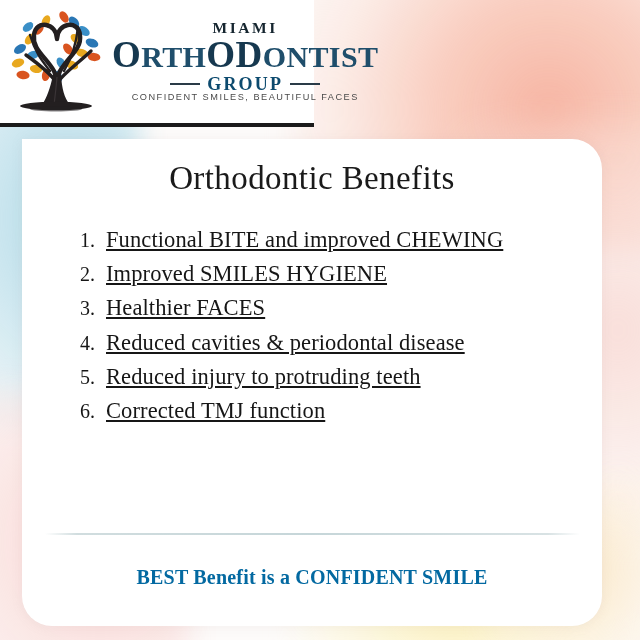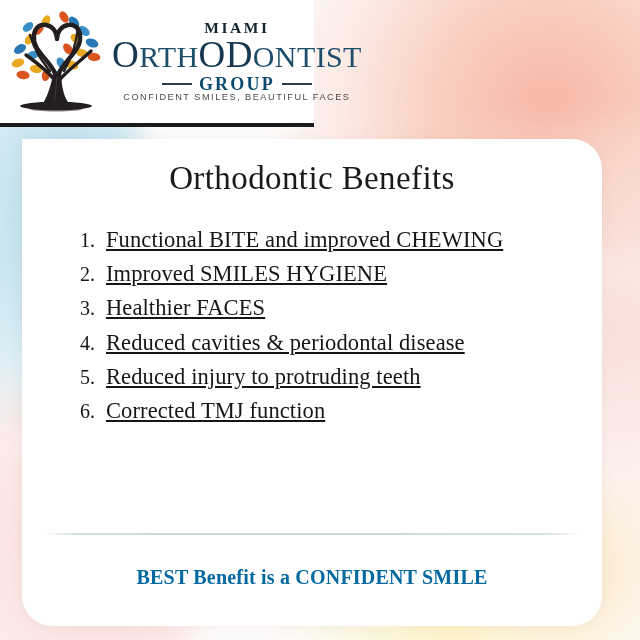--- a/index.html
+++ b/index.html
@@ -161,21 +161,21 @@
     font-family: "Liberation Serif", serif;
     font-size: 15.5px;
     letter-spacing: 2.6px;
     font-weight: 700;
     color: #15252f;
     margin-bottom: 1px;
   }
   .lw-main {
     font-family: "Liberation Serif", serif;
     font-size: 30px;
-    font-weight: 400;
+    font-weight: 700;
     letter-spacing: 0.4px;
     color: #1f4e6b;
     line-height: 0.98;
     white-space: nowrap;
   }
   .lw-main .cap {
     font-size: 37px;
     color: #16384f;
   }
   .lw-grouprow {

